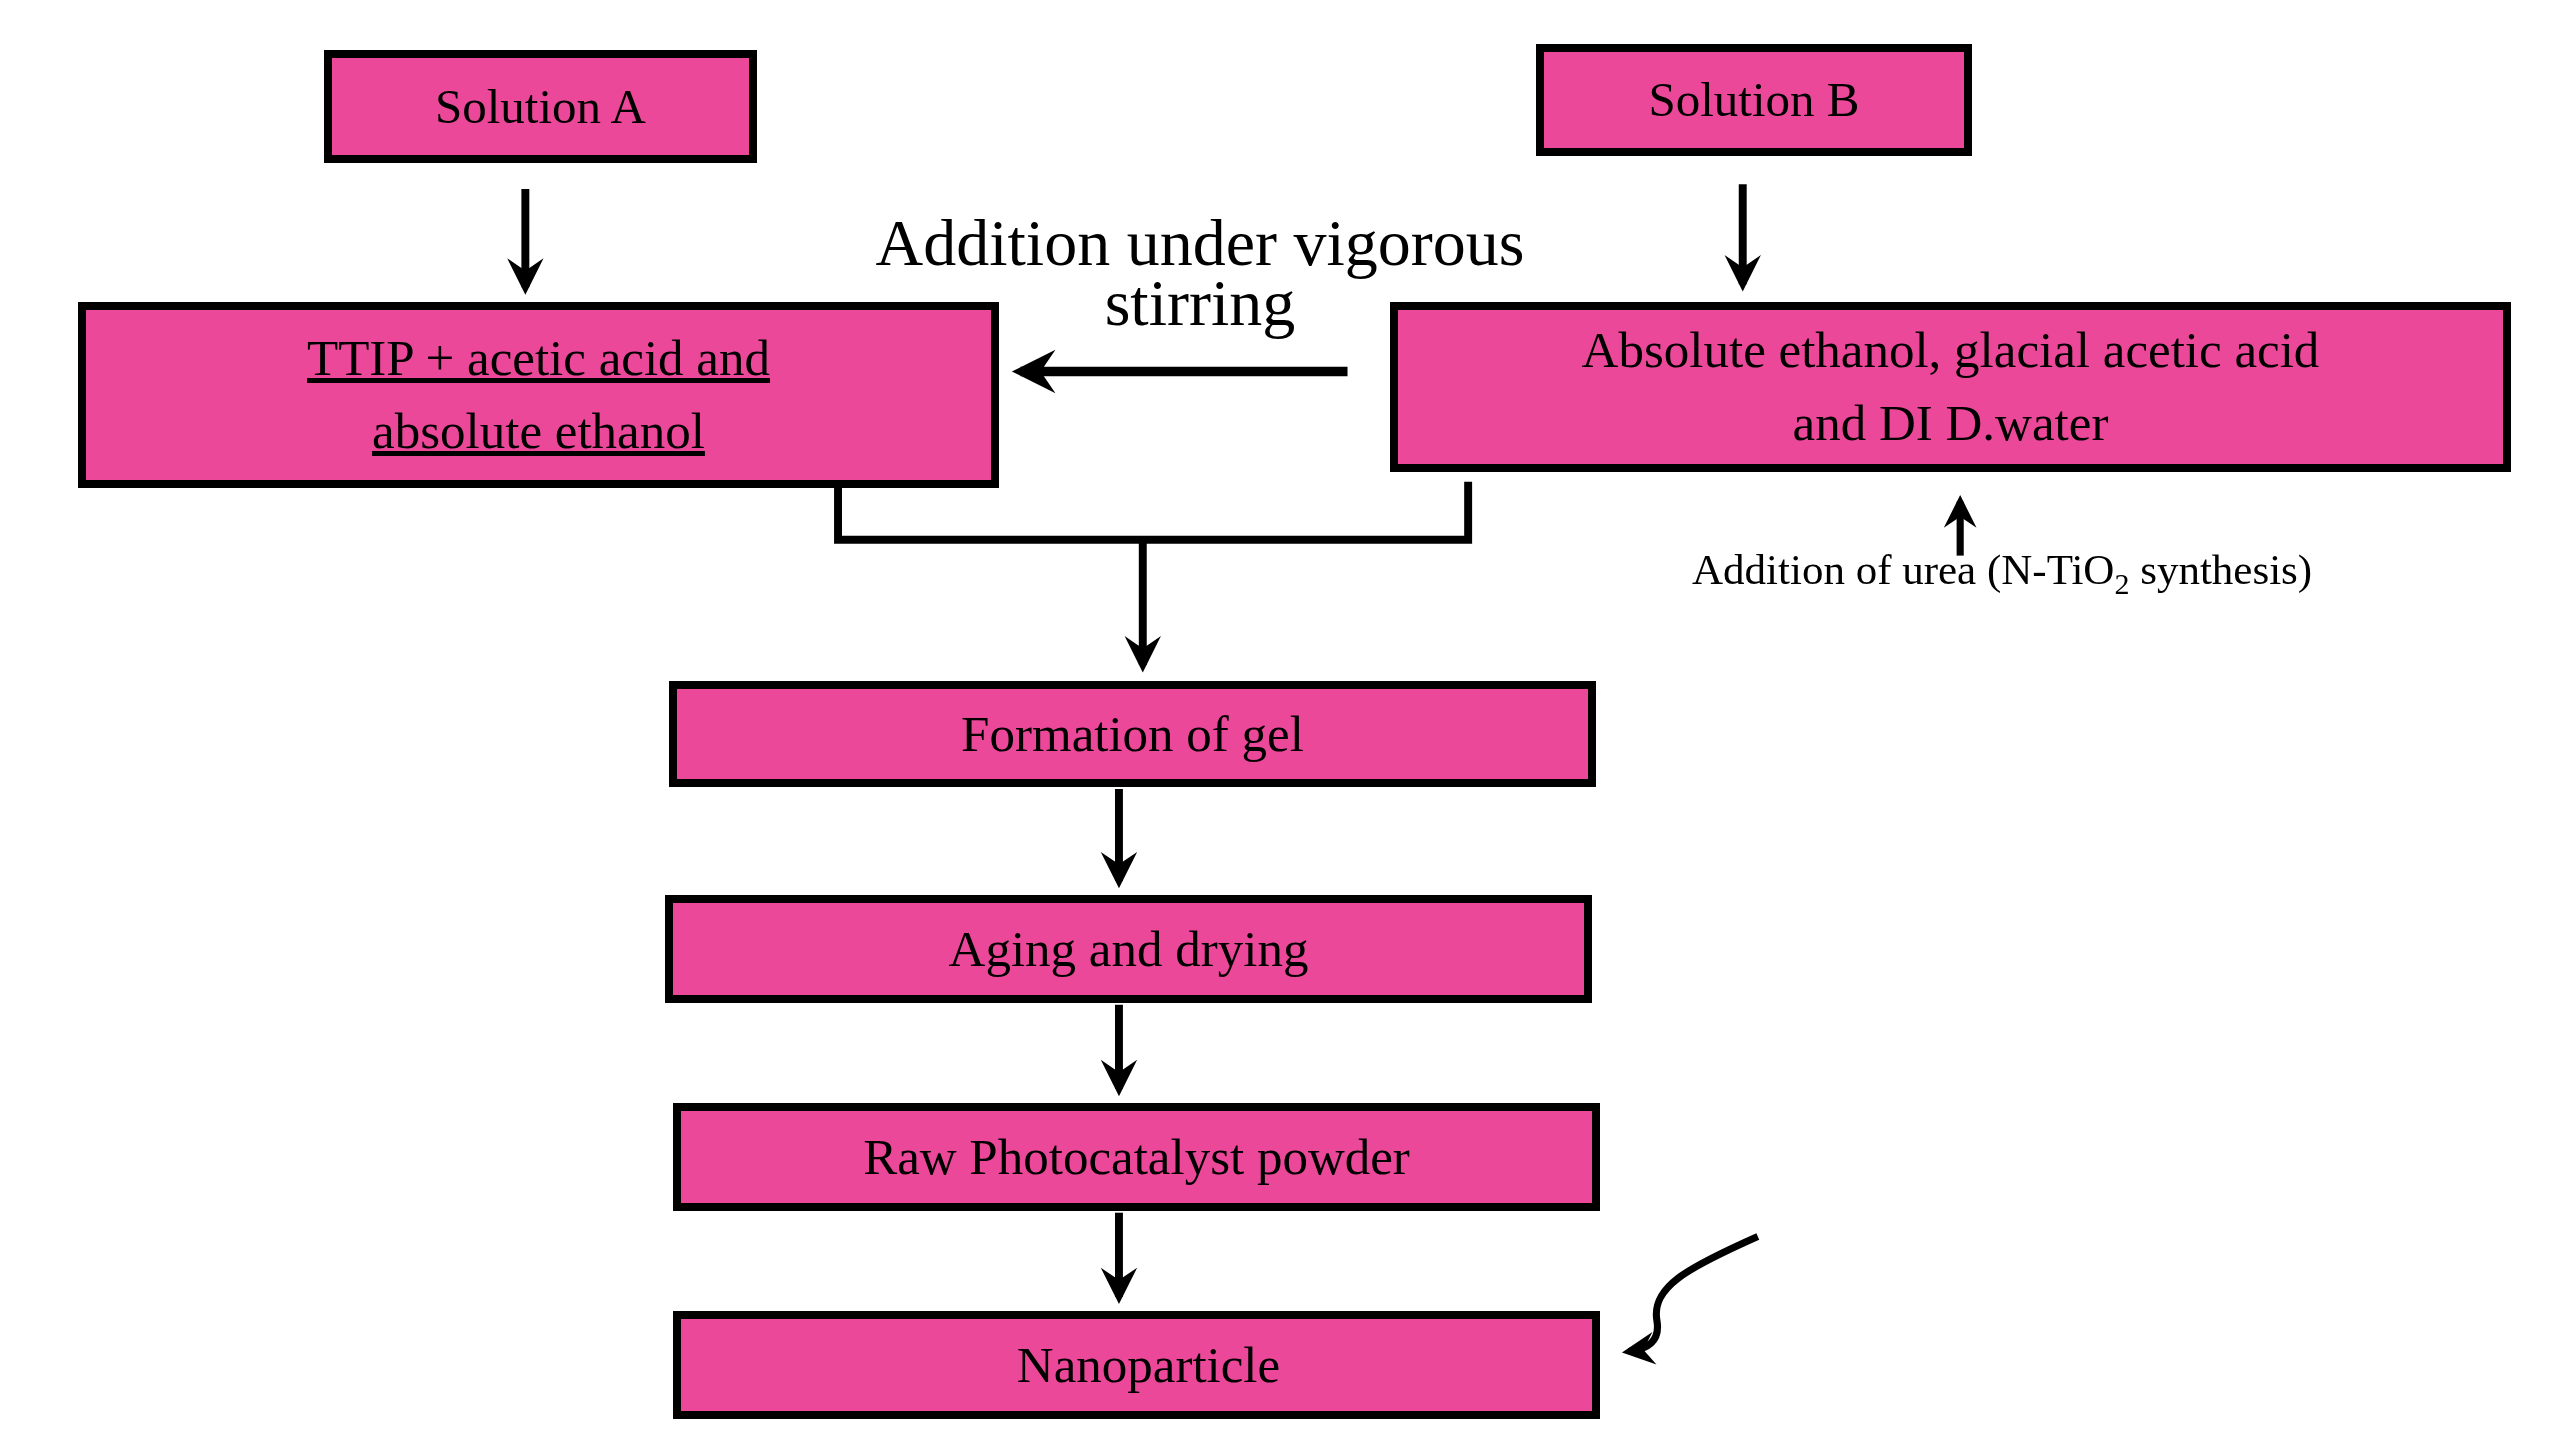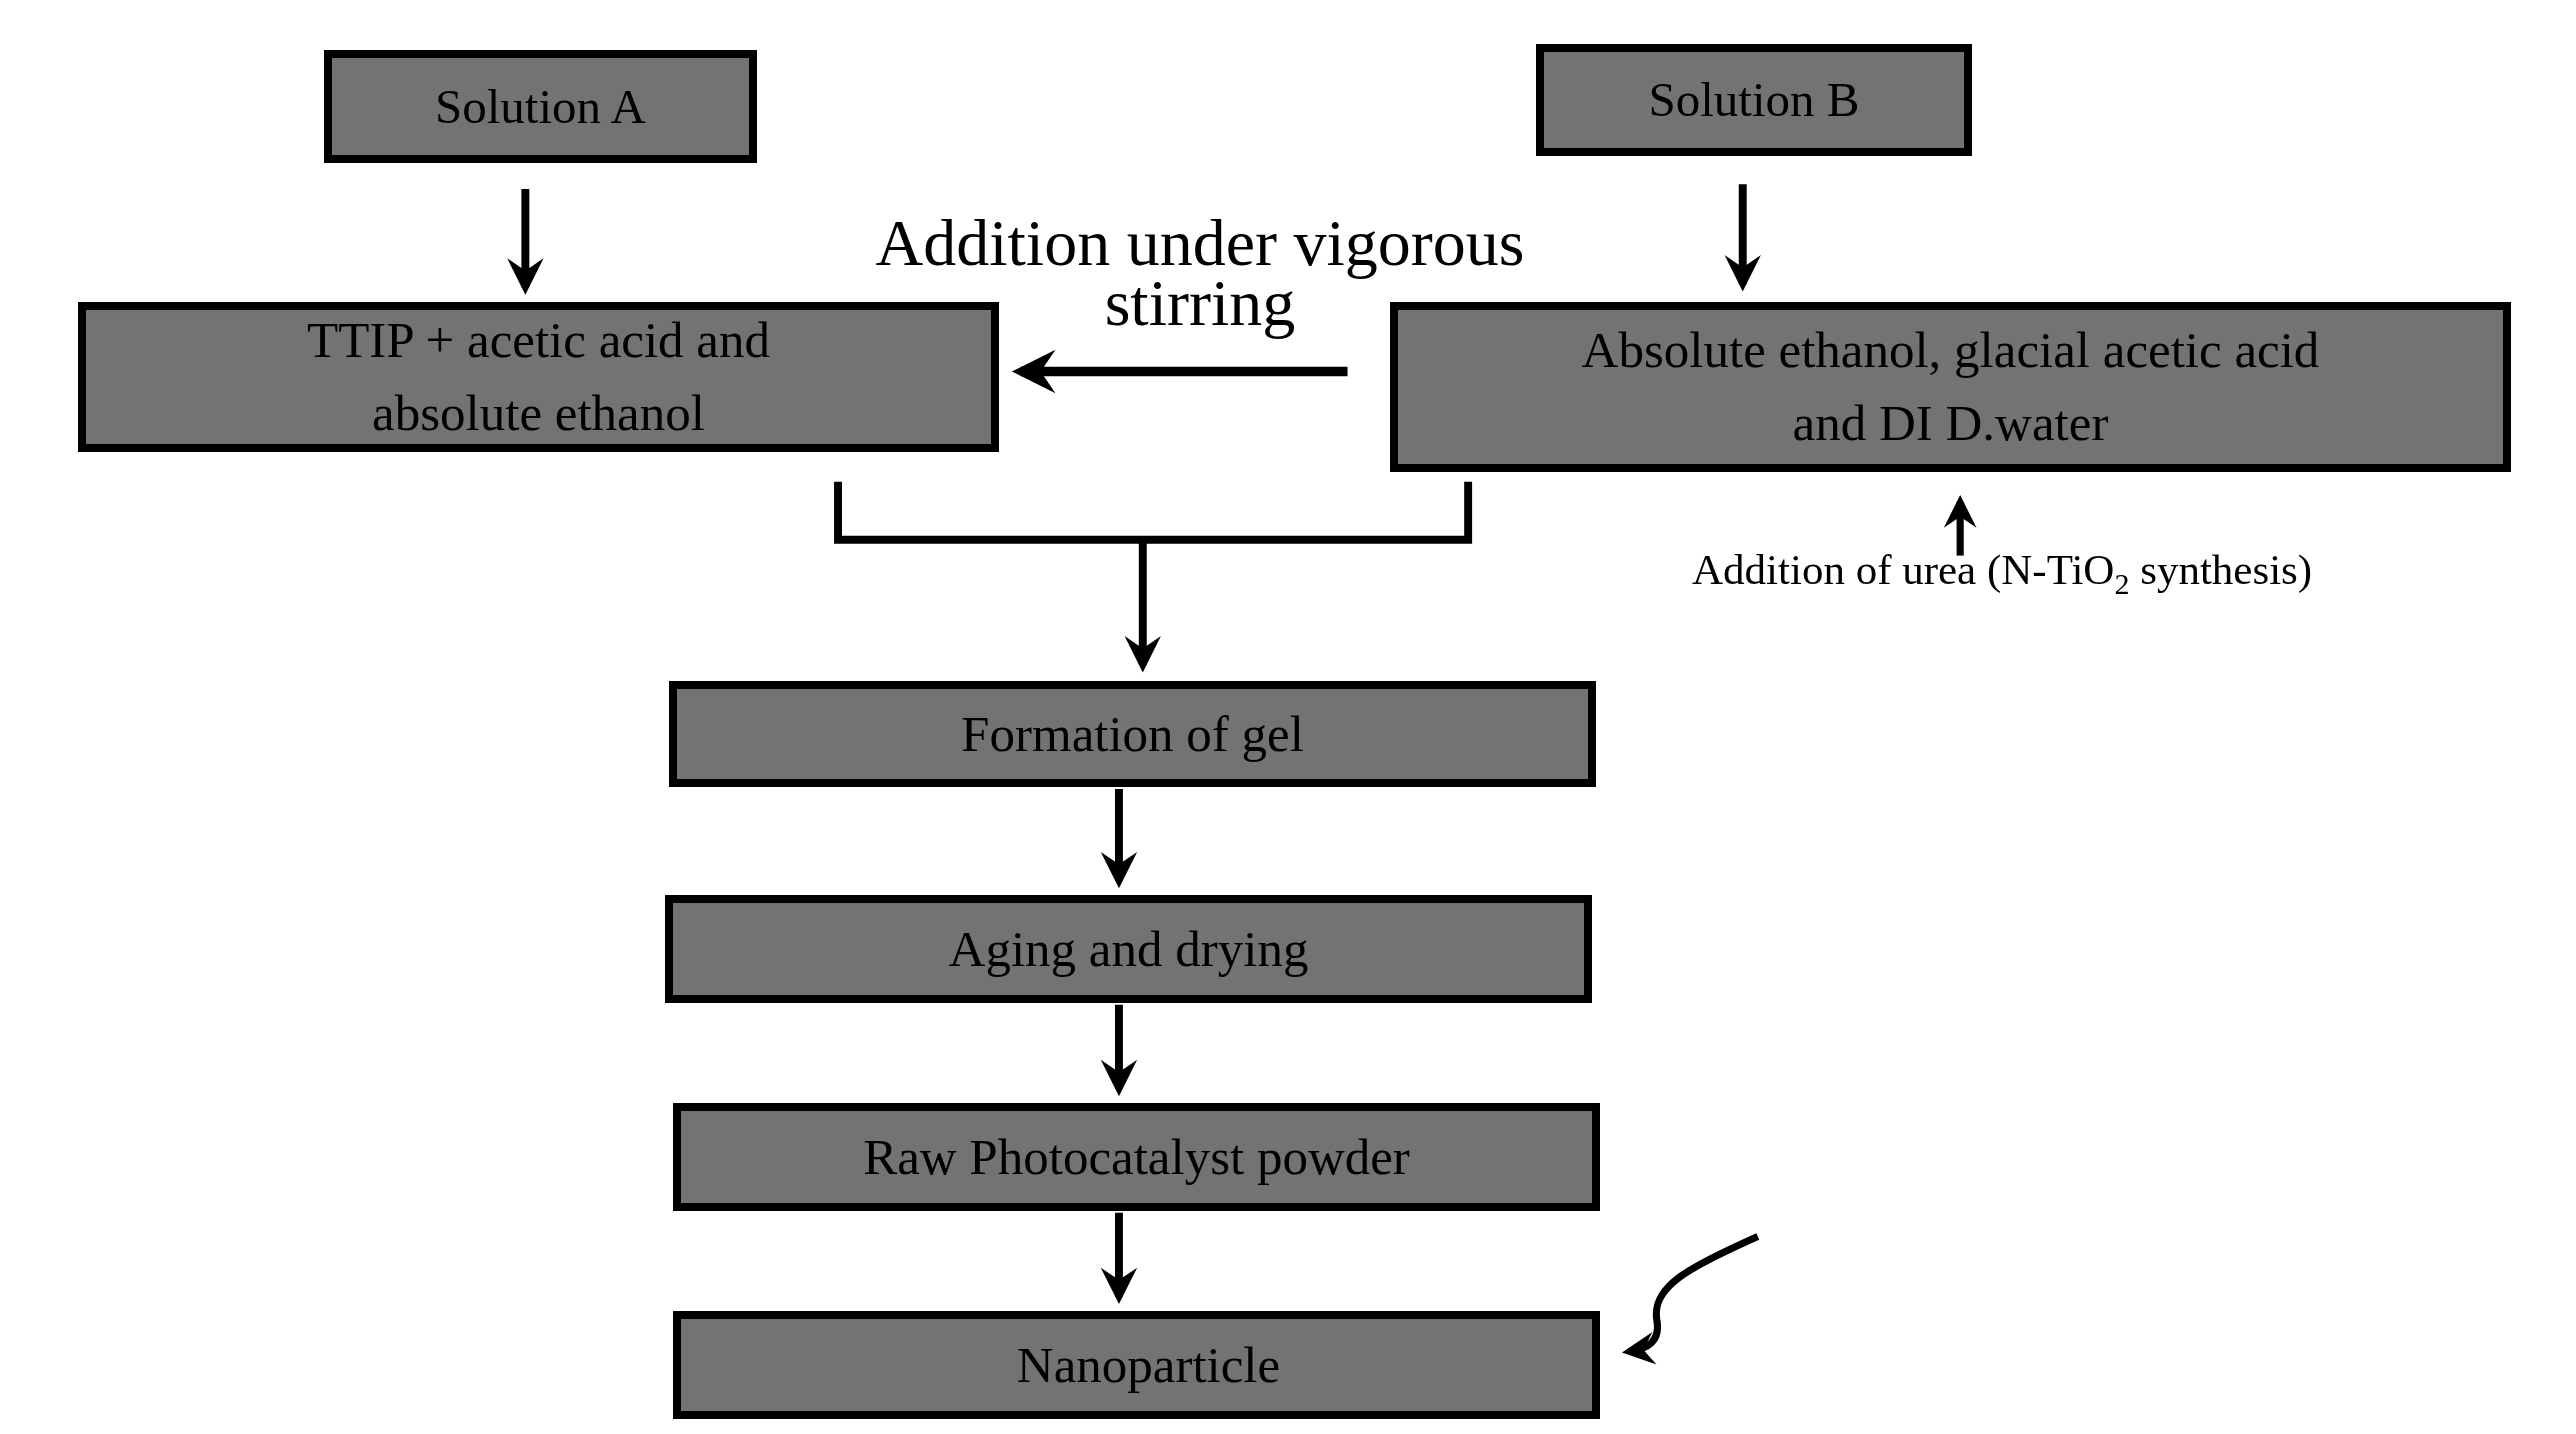--- a/index.html
+++ b/index.html
@@ -22,21 +22,21 @@
     position: absolute;
     left: 0;
     top: 0;
     width: 2576px;
     height: 1435px;
   }
   .box {
     position: absolute;
     box-sizing: border-box;
     border: 8px solid #000000;
-    background: #737373;
+    background: #ec4899;
     display: flex;
     flex-direction: column;
     align-items: center;
     justify-content: center;
     text-align: center;
     font-size: 51px;
     line-height: 73px;
     white-space: nowrap;
   }
   .box.small {
@@ -60,21 +60,21 @@
     white-space: nowrap;
     text-align: left;
   }
   .urea-label sub {
     font-size: 30px;
     line-height: 0;
   }
   
   #box-solution-a   { left: 324px;  top: 50px;   width: 433px;  height: 113px; }
   #box-solution-b   { left: 1536px; top: 44px;   width: 436px;  height: 112px; }
-  #box-ttip         { left: 78px;   top: 302px;  width: 921px; height: 150px; }
+  #box-ttip         { left: 78px;   top: 302px;  width: 921px; height: 186px; text-decoration: underline; }
   #box-ethanol      { left: 1390px; top: 302px;  width: 1121px; height: 170px; }
   #box-gel          { left: 669px;  top: 681px;  width: 927px; height: 106px; }
   #box-aging        { left: 665px;  top: 895px; width: 927px; height: 108px; }
   #box-raw          { left: 673px;  top: 1103px; width: 927px; height: 108px; }
   #box-nano         { left: 673px;  top: 1311px; width: 927px; height: 108px; padding-left: 24px; }
   #box-ground       { left: 1738px; top: 1067px; width: 802px; height: 172px; }
   #label-stirring   { left: 724px;  top: 213px;  width: 952px; }
   #label-urea       { left: 1692px; top: 546px; }
 </style>
 </head>

